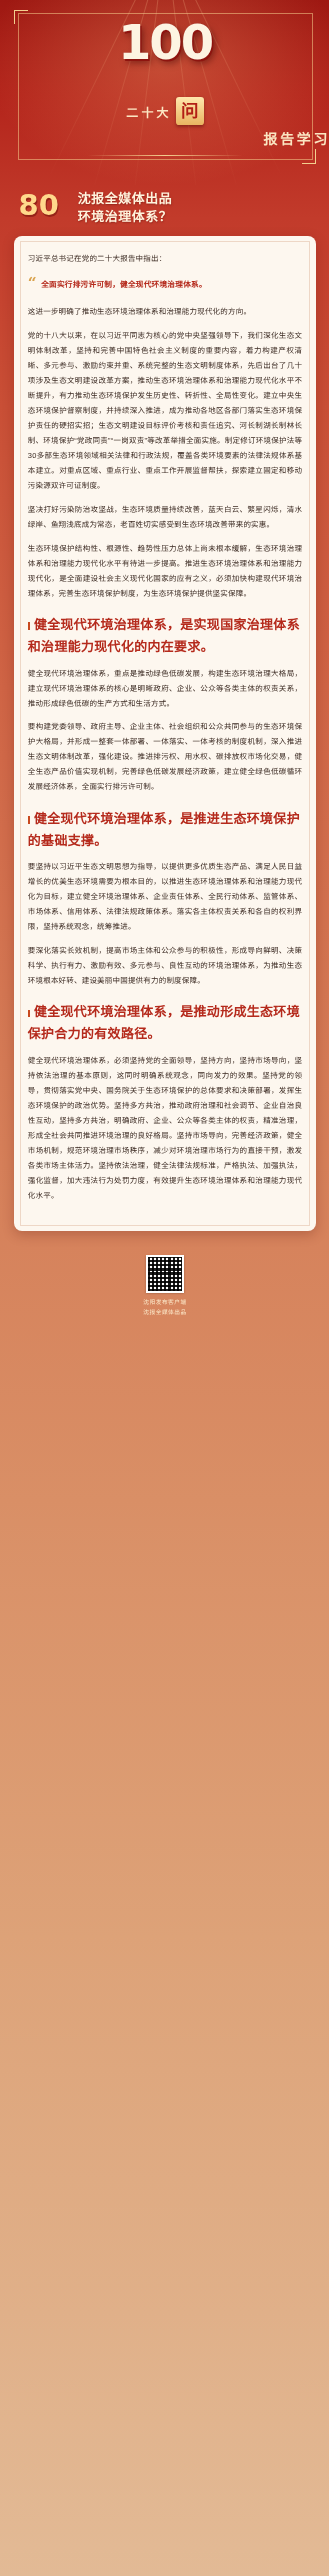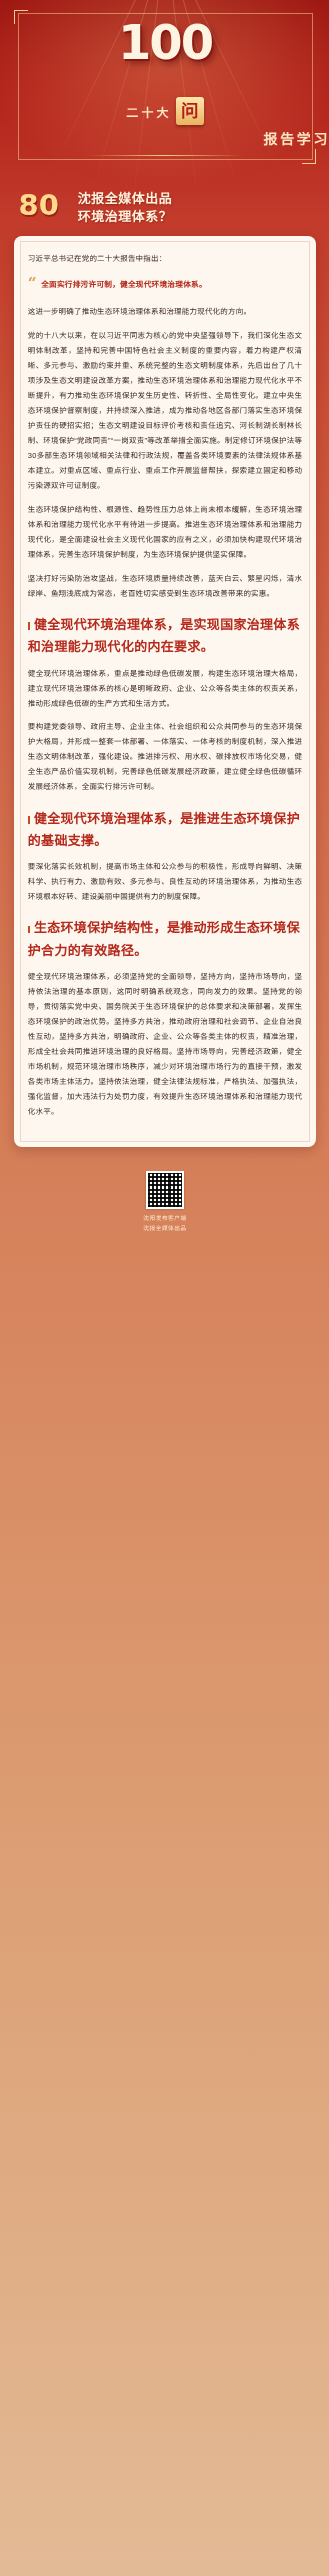--- a/index.html
+++ b/index.html
@@ -275,36 +275,37 @@
 
     <p class="para">习近平总书记在党的二十大报告中指出：</p>
 
     <div class="quote">
       <span class="qmark">“</span>
       <span>全面实行排污许可制，健全现代环境治理体系。</span>
     </div>
 
     <p class="para">这进一步明确了推动生态环境治理体系和治理能力现代化的方向。</p>
     <p class="para">党的十八大以来，在以习近平同志为核心的党中央坚强领导下，我们深化生态文明体制改革，坚持和完善中国特色社会主义制度的重要内容，着力构建产权清晰、多元参与、激励约束并重、系统完整的生态文明制度体系，先后出台了几十项涉及生态文明建设改革方案，推动生态环境治理体系和治理能力现代化水平不断提升，有力推动生态环境保护发生历史性、转折性、全局性变化。建立中央生态环境保护督察制度，并持续深入推进，成为推动各地区各部门落实生态环境保护责任的硬招实招；生态文明建设目标评价考核和责任追究、河长制湖长制林长制、环境保护“党政同责”“一岗双责”等改革举措全面实施。制定修订环境保护法等30多部生态环境领域相关法律和行政法规，覆盖各类环境要素的法律法规体系基本建立。对重点区域、重点行业、重点工作开展监督帮扶，探索建立固定和移动污染源双许可证制度。</p>
+    <p class="para">坚决打好污染防治攻坚战，生态环境质量持续改善，蓝天白云、繁星闪烁，清水绿岸、鱼翔浅底成为常态，老百姓切实感受到生态环境改善带来的实惠。</p>
     <p class="para">生态环境保护结构性、根源性、趋势性压力总体上尚未根本缓解，生态环境治理体系和治理能力现代化水平有待进一步提高。推进生态环境治理体系和治理能力现代化，是全面建设社会主义现代化国家的应有之义，必须加快构建现代环境治理体系，完善生态环境保护制度，为生态环境保护提供坚实保障。</p>
-    <p class="para">坚决打好污染防治攻坚战，生态环境质量持续改善，蓝天白云、繁星闪烁，清水绿岸、鱼翔浅底成为常态，老百姓切实感受到生态环境改善带来的实惠。</p>
 
     <h2 class="sec">
       <span class="bar"></span><span>健全现代环境治理体系，是实现国家治理体系和治理能力现代化的内在要求。</span>
     </h2>
     <p class="para">健全现代环境治理体系，重点是推动绿色低碳发展，构建生态环境治理大格局，建立现代环境治理体系的核心是明晰政府、企业、公众等各类主体的权责关系，推动形成绿色低碳的生产方式和生活方式。</p>
     <p class="para">要构建党委领导、政府主导、企业主体、社会组织和公众共同参与的生态环境保护大格局，并形成一整套一体部署、一体落实、一体考核的制度机制，深入推进生态文明体制改革，强化建设。推进排污权、用水权、碳排放权市场化交易，健全生态产品价值实现机制，完善绿色低碳发展经济政策，建立健全绿色低碳循环发展经济体系，全面实行排污许可制。</p>
 
     <h2 class="sec">
       <span class="bar"></span><span>健全现代环境治理体系，是推进生态环境保护的基础支撑。</span>
     </h2>
+    <p class="para">要坚持以习近平生态文明思想为指导，以提供更多优质生态产品、满足人民日益增长的优美生态环境需要为根本目的，以推进生态环境治理体系和治理能力现代化为目标，建立健全环境治理体系、企业责任体系、全民行动体系、监管体系、市场体系、信用体系、法律法规政策体系。落实各主体权责关系和各自的权利界限，坚持系统观念，统筹推进。</p>
     <p class="para">要深化落实长效机制，提高市场主体和公众参与的积极性，形成导向鲜明、决策科学、执行有力、激励有效、多元参与、良性互动的环境治理体系，为推动生态环境根本好转、建设美丽中国提供有力的制度保障。</p>
 
     <h2 class="sec">
-      <span class="bar"></span><span>生态环境保护结构性，是推动形成生态环境保护合力的有效路径。</span>
+      <span class="bar"></span><span>健全现代环境治理体系，是推动形成生态环境保护合力的有效路径。</span>
     </h2>
     <p class="para">健全现代环境治理体系，必须坚持党的全面领导，坚持方向，坚持市场导向，坚持依法治理的基本原则，这同时明确系统观念，同向发力的效果。坚持党的领导，贯彻落实党中央、国务院关于生态环境保护的总体要求和决策部署，发挥生态环境保护的政治优势。坚持多方共治，推动政府治理和社会调节、企业自治良性互动，坚持多方共治，明确政府、企业、公众等各类主体的权责，精准治理，形成全社会共同推进环境治理的良好格局。坚持市场导向，完善经济政策，健全市场机制，规范环境治理市场秩序，减少对环境治理市场行为的直接干预，激发各类市场主体活力。坚持依法治理，健全法律法规标准，严格执法、加强执法，强化监督，加大违法行为处罚力度，有效提升生态环境治理体系和治理能力现代化水平。</p>
 
   </div>
 
   <div class="footer">
     <div class="qr"></div>
     <div class="footer-line">沈阳发布客户端</div>
     <div class="footer-line">沈报全媒体出品</div>
   </div>

